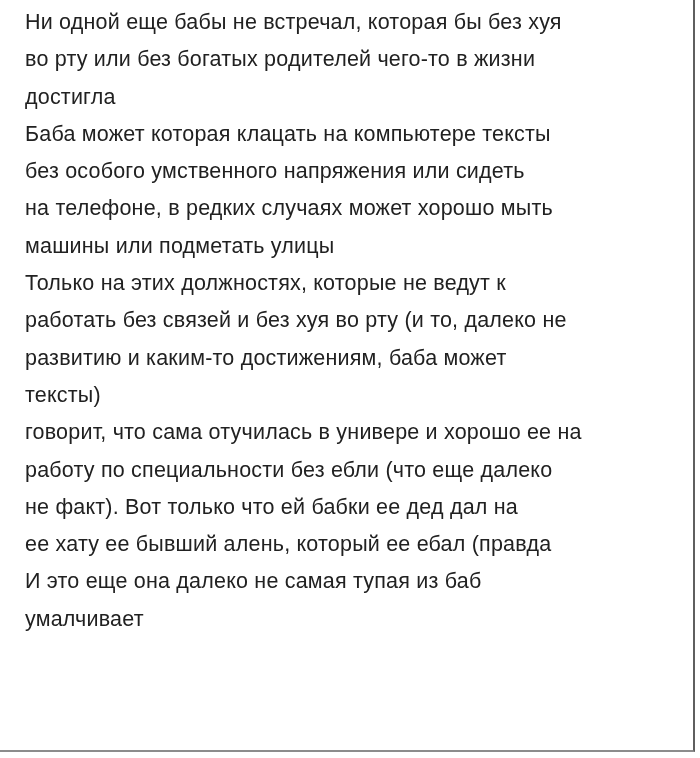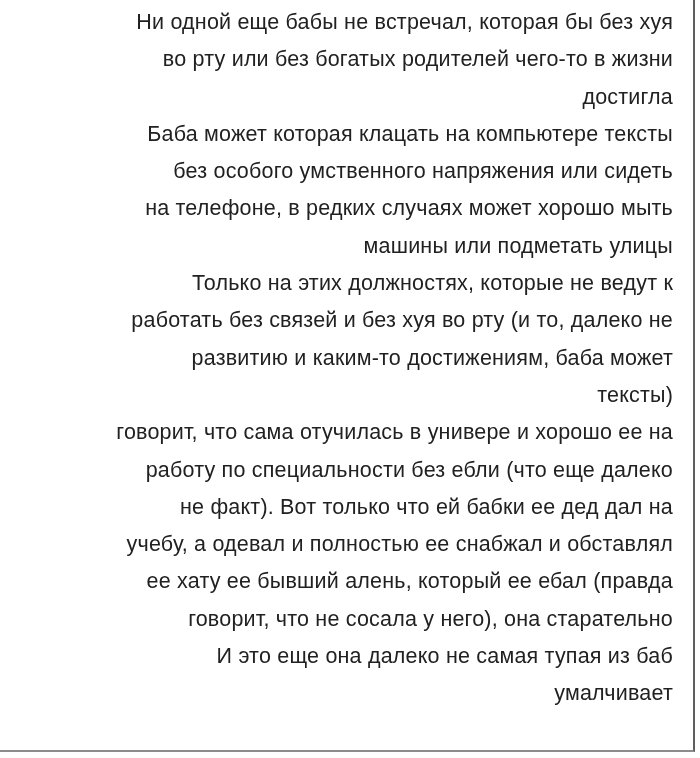--- a/index.html
+++ b/index.html
@@ -29,21 +29,20 @@
     color: var(--text-color, #212121);
     font-family: "Liberation Sans", "DejaVu Sans", sans-serif;
     font-size: 21.5px;
     font-weight: 400;
     letter-spacing: 0.2px;
   }
   .text-line {
     height: 37.3px;
     line-height: 37.3px;
     white-space: nowrap;
-    text-align: right;
   }
 </style>
 </head>
 <body>
 
 <div class="sheet">
   <div class="post-text">
       <div class="text-line">Ни одной еще бабы не встречал, которая бы без хуя</div>
       <div class="text-line">во рту или без богатых родителей чего-то в жизни</div>
       <div class="text-line">достигла</div>
@@ -51,19 +50,17 @@
       <div class="text-line">без особого умственного напряжения или сидеть</div>
       <div class="text-line">на телефоне, в редких случаях может хорошо мыть</div>
       <div class="text-line">машины или подметать улицы</div>
       <div class="text-line">Только на этих должностях, которые не ведут к</div>
       <div class="text-line">работать без связей и без хуя во рту (и то, далеко не</div>
       <div class="text-line">развитию и каким-то достижениям, баба может</div>
       <div class="text-line">тексты)</div>
       <div class="text-line">говорит, что сама отучилась в универе и хорошо ее на</div>
       <div class="text-line">работу по специальности без ебли (что еще далеко</div>
       <div class="text-line">не факт). Вот только что ей бабки ее дед дал на</div>
-      <div class="text-line">учебу, а одевал и полностью ее снабжал и обставлял</div>
       <div class="text-line">ее хату ее бывший алень, который ее ебал (правда</div>
-      <div class="text-line">говорит, что не сосала у него), она старательно</div>
       <div class="text-line">И это еще она далеко не самая тупая из баб</div>
       <div class="text-line">умалчивает</div>
     </div>
 </div>
 
 </body></html>

